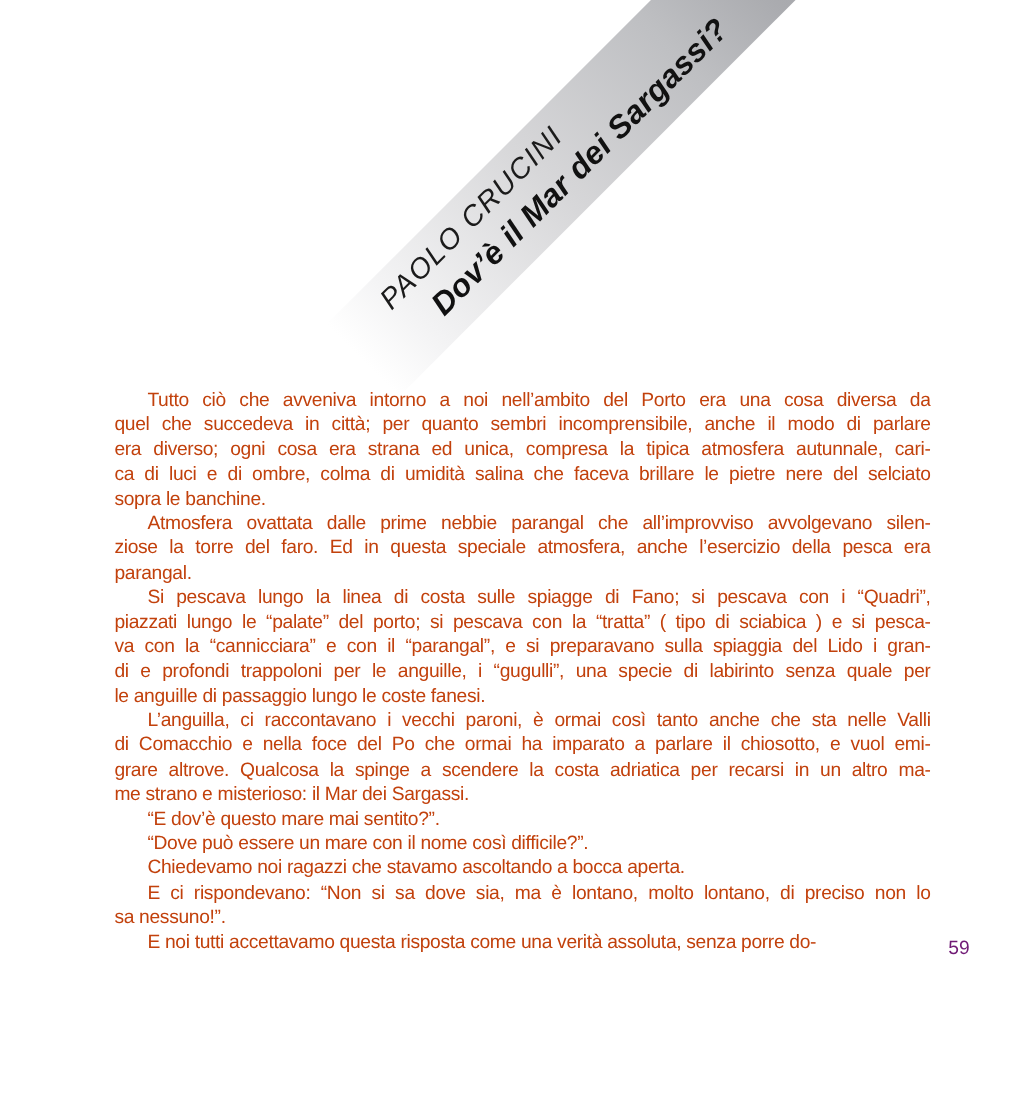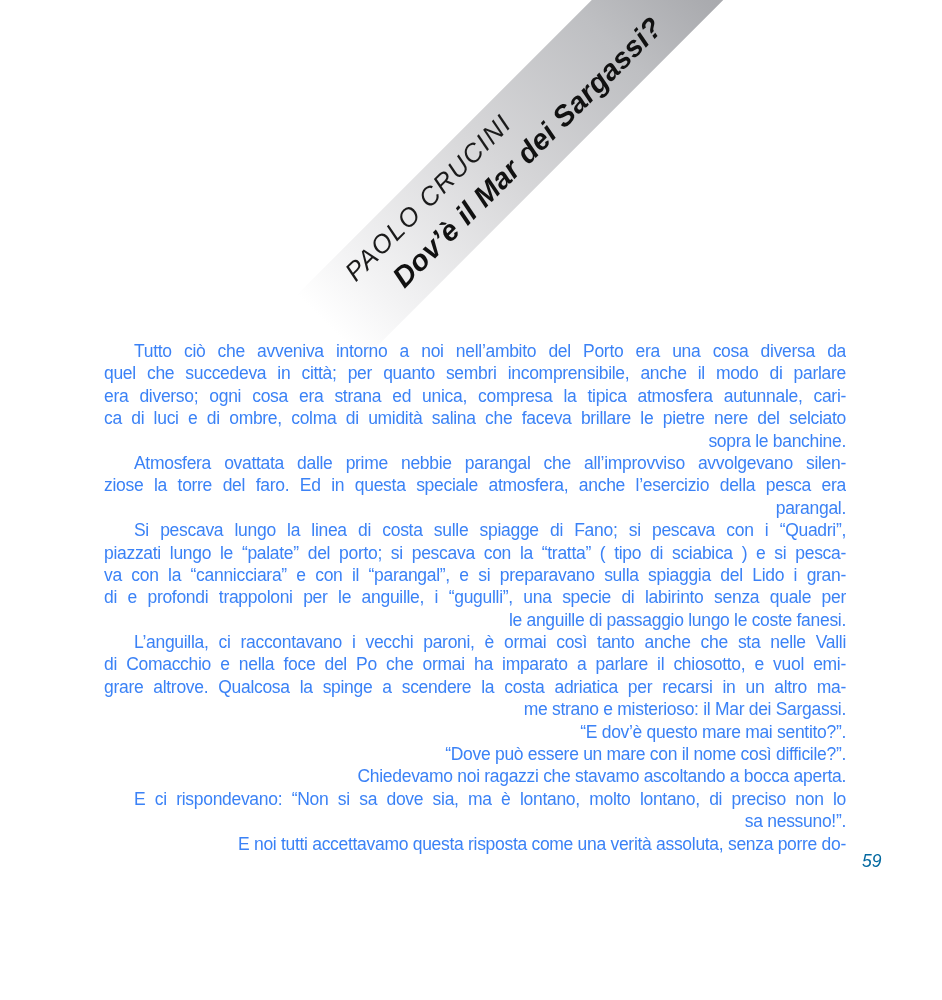--- a/index.html
+++ b/index.html
@@ -49,46 +49,45 @@
     font-style: italic;
     font-weight: 700;
     letter-spacing: 0.3px;
     color: #111111;
     white-space: nowrap;
   }
 
   
   .text-block {
     position: absolute;
-    left: 104px; top: 340px;
+    left: 104px; top: 352px;
     width: 742px;
-    color: #3b82f6;
+    color: #c2410c;
     font-size: 17.5px;
     letter-spacing: -0.3px;
     line-height: 22.4px;
   }
   .line {
     height: 22.4px;
     white-space: nowrap;
-    text-align: right;
+    text-align: left;
   }
   .line.j {
     white-space: normal;
     text-align: justify;
     text-align-last: justify;
     overflow: hidden;
   }
   .line.ind { text-indent: 30px; }
 
   .page-number {
     position: absolute;
     left: 862px; top: 851px;
     font-size: 17.5px;
-    font-style: italic;
-    color: #0369a1;
+    color: #701a75;
   }
 </style>
 </head>
 <body>
 
 <div class="page">
 
   <div class="ribbon">
     <div class="ribbon-author">PAOLO CRUCINI</div>
     <div class="ribbon-title">Dov’è il Mar dei Sargassi?</div>

